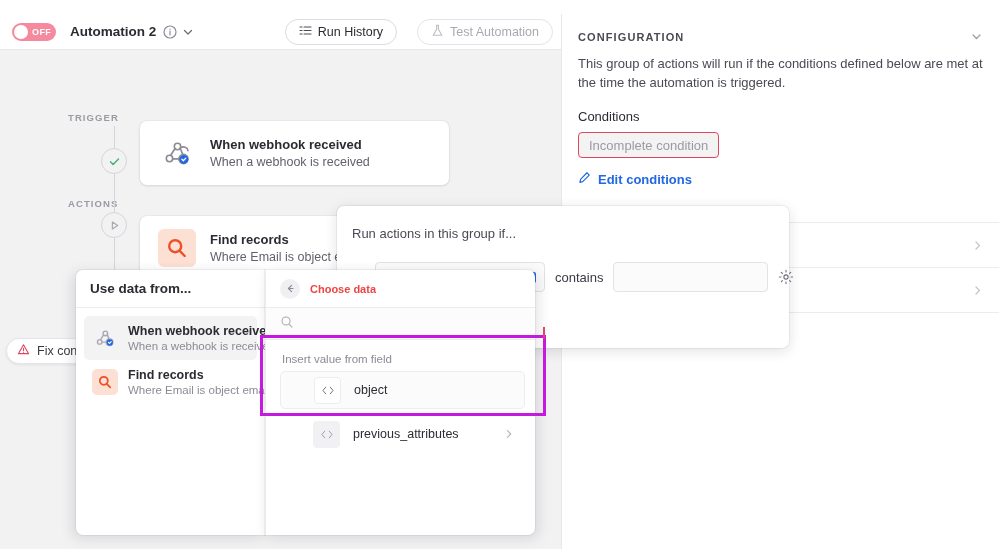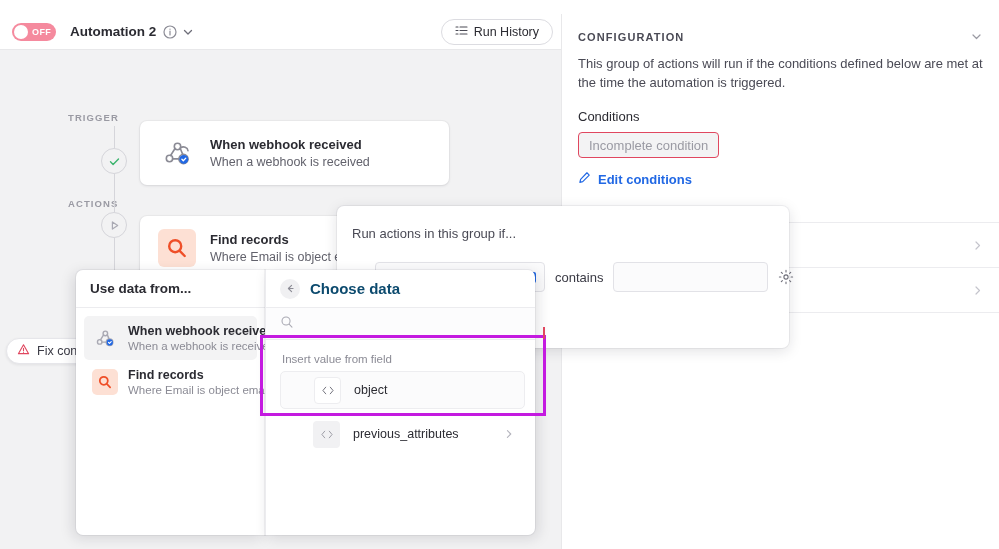--- a/index.html
+++ b/index.html
@@ -195,21 +195,21 @@
   }
   .cd-head {
     height: 38px; border-bottom: 1px solid #ececef;
     display: flex; align-items: center; padding: 0 14px; gap: 10px;
   }
   .back-btn {
     width: 20px; height: 20px; border-radius: 50%; background: #f0f0f2;
     display: flex; align-items: center; justify-content: center; color: #8b8b95;
     cursor: pointer; flex: 0 0 auto;
   }
-  .cd-title { font-size: 15px; font-weight: bold; color: #0c4a6e; }
+  .cd-title { font-size: 11px; font-weight: bold; color: #ef4444; }
   .cd-search {
     height: 32px; border-bottom: 1px solid #ececef;
     display: flex; align-items: center; padding: 0 14px;
     background: #fcfcfd;
   }
   .cd-section-lbl { font-size: 11.5px; color: #8b8b95; padding: 13px 0 0 16px; }
   .cd-row {
     margin: 6px 10px 0 14px; height: 38px;
     display: flex; align-items: center; gap: 13px;
     border-radius: 5px; cursor: pointer; padding-left: 28px;
@@ -260,20 +260,28 @@
 
     <div class="topbar-right">
       <div class="pill">
         <span>
           <svg width="13" height="13" viewBox="0 0 13 13" fill="none" stroke="#4a4a55" stroke-width="1.1" stroke-linecap="round">
             <path d="M1 3h2M1 6.5h2M1 10h2M5 3h7M5 6.5h7M5 10h7"></path>
           </svg>
         </span>
         <span>Run History</span>
       </div>
+      <div class="pill disabled">
+        <span>
+          <svg width="13" height="13" viewBox="0 0 13 13" fill="none" stroke="#bdbdc6" stroke-width="1.1" stroke-linejoin="round">
+            <path d="M5 1.2h3M5.6 1.2v4L2.2 11.3h8.6L7.4 5.2v-4"></path>
+          </svg>
+        </span>
+        <span>Test Automation</span>
+      </div>
     </div>
   </div>
 
   <div class="canvas">
 
     <div class="rail-label" style="left:68px; top:62px;">TRIGGER</div>
     <div class="rail-label" style="left:68px; top:148px;">ACTIONS</div>
 
     <div class="rail-line" style="top:76px; height:22px;"></div>
     <div class="rail-line" style="top:124px; height:38px;"></div>

